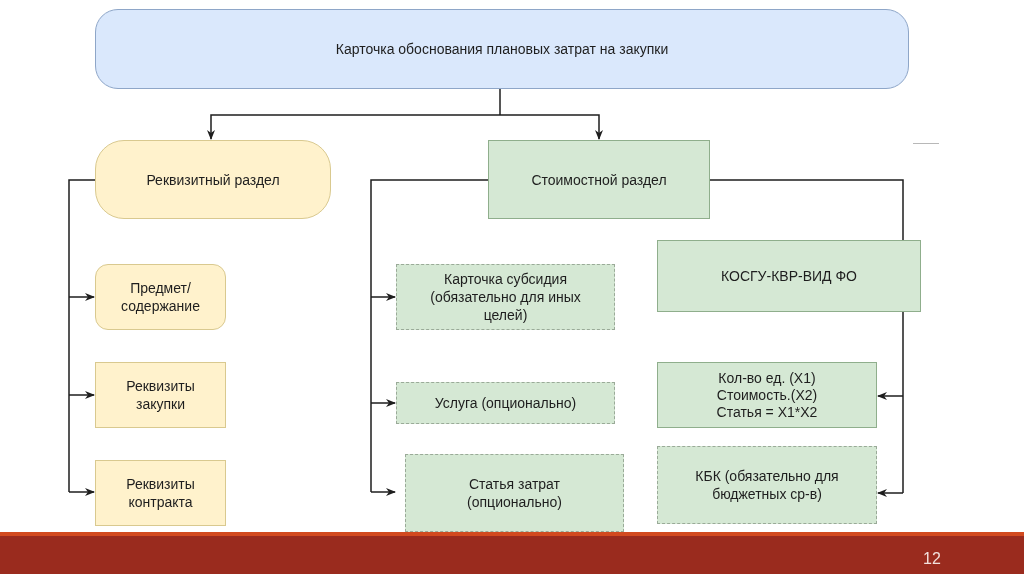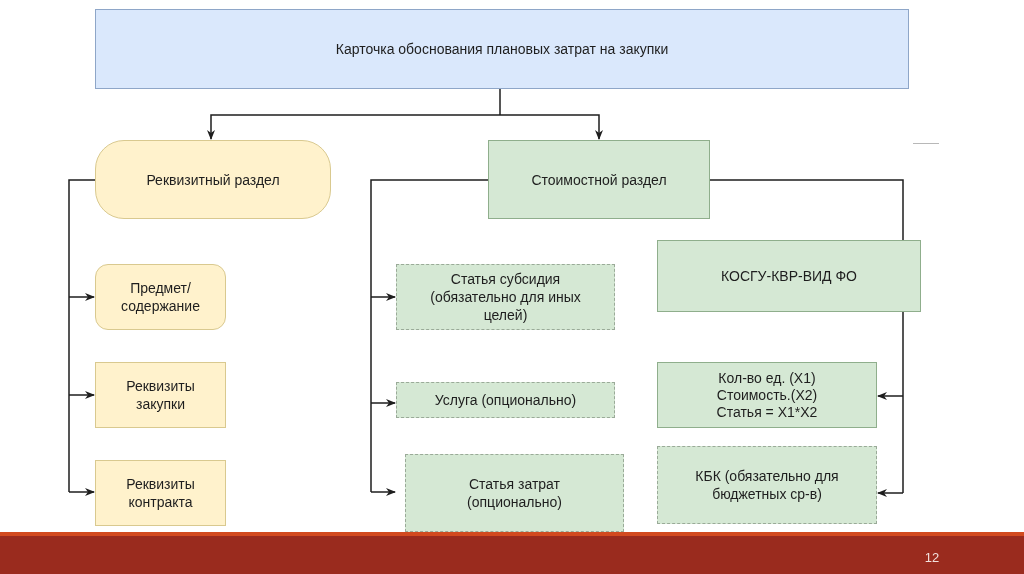--- a/index.html
+++ b/index.html
@@ -15,21 +15,21 @@
       text-align: center; font-size: 14px; line-height: 18px;
       padding: 2px 6px;
     }
     .blue { background: #dae8fc; border: 1px solid #8ea6c8; }
     .yellow { background: #fff2cc; border: 1px solid #d9c98f; }
     .green { background: #d5e8d4; border: 1px solid #8fae8c; }
     .green-dash { background: #d5e8d4; border: 1px dashed #9aaa98; }
     svg.connectors { position: absolute; left: 0; top: 0; }
     .footer-line { position: absolute; left: 0; top: 532px; width: 1024px; height: 4px; background: #d24a1f; }
     .footer { position: absolute; left: 0; top: 536px; width: 1024px; height: 38px; background: #9a2b1e; }
-    .page-num { position: absolute; left: 920px; top: 550px; width: 24px; text-align: center; color: #f2e0dc; font-size: 13px; }
+    .page-num { position: absolute; left: 920px; top: 550px; width: 24px; text-align: center; color: #f2e0dc; font-size: 16px; }
     .stray-line { position: absolute; left: 913px; top: 143px; width: 26px; height: 1px; background: #b8b8b8; }
   </style>
 </head>
 <body>
 
 <svg class="connectors" width="1024" height="574">
   <defs>
     <marker id="arr" markerWidth="10" markerHeight="10" refX="9" refY="5" orient="auto" markerUnits="userSpaceOnUse">
       <path d="M0,1 L10,5 L0,9 L3,5 z" fill="#1e1e1e"></path>
     </marker>
@@ -50,21 +50,21 @@
     <path d="M371,403 L395,403" marker-end="url(#arr)"></path>
     <path d="M371,492 L395,492" marker-end="url(#arr)"></path>
 
     <path d="M710,180 L903,180 L903,493"></path>
     <path d="M903,294 L878,294" marker-end="url(#arr)"></path>
     <path d="M903,396 L878,396" marker-end="url(#arr)"></path>
     <path d="M903,493 L878,493" marker-end="url(#arr)"></path>
   </g>
 </svg>
 
-<div class="box blue" style="left:95px;top:9px;width:814px;height:80px;">
+<div class="box blue" style="left:95px;top:9px;width:814px;height:80px;border-radius:23px;">
   <span>Карточка обоснования плановых затрат на закупки</span>
 </div>
 
 <div class="box yellow" style="left:95px;top:140px;width:236px;height:79px;border-radius:29px;">
   <span>Реквизитный раздел</span>
 </div>
 
 <div class="box green" style="left:488px;top:140px;width:222px;height:79px;">
   <span>Стоимостной раздел</span>
 </div>
@@ -76,25 +76,25 @@
 <div class="box yellow" style="left:95px;top:362px;width:131px;height:66px;white-space:pre-line;">
   <span>Реквизиты
 закупки</span>
 </div>
 <div class="box yellow" style="left:95px;top:460px;width:131px;height:66px;white-space:pre-line;">
   <span>Реквизиты
 контракта</span>
 </div>
 
 <div class="box green-dash" style="left:396px;top:264px;width:219px;height:66px;white-space:pre-line;">
-  <span>Статья субсидия
+  <span>Карточка субсидия
 (обязательно для иных
 целей)</span>
 </div>
-<div class="box green-dash" style="left:396px;top:382px;width:219px;height:36px;white-space:pre-line;">
+<div class="box green-dash" style="left:396px;top:382px;width:219px;height:42px;white-space:pre-line;">
   <span>Услуга (опционально)</span>
 </div>
 <div class="box green-dash" style="left:396px;top:454px;width:219px;height:78px;white-space:pre-line;margin-left:9px;">
   <span>Статья затрат
 (опционально)</span>
 </div>
 
 <div class="box green" style="left:657px;top:240px;width:264px;height:72px;white-space:pre-line;">
   <span>КОСГУ-КВР-ВИД ФО</span>
 </div>

